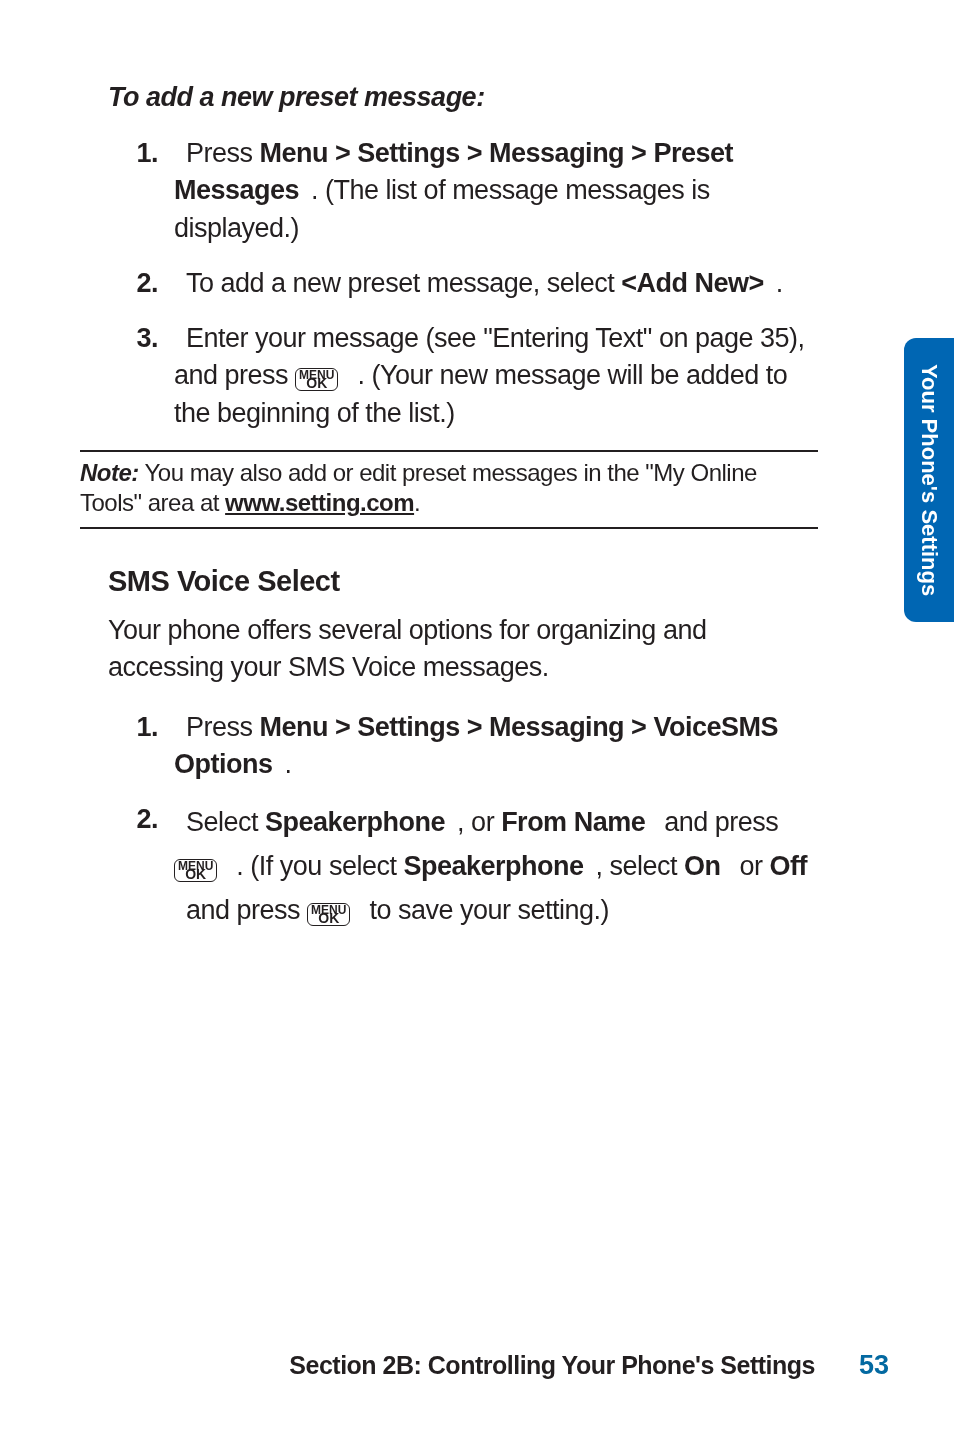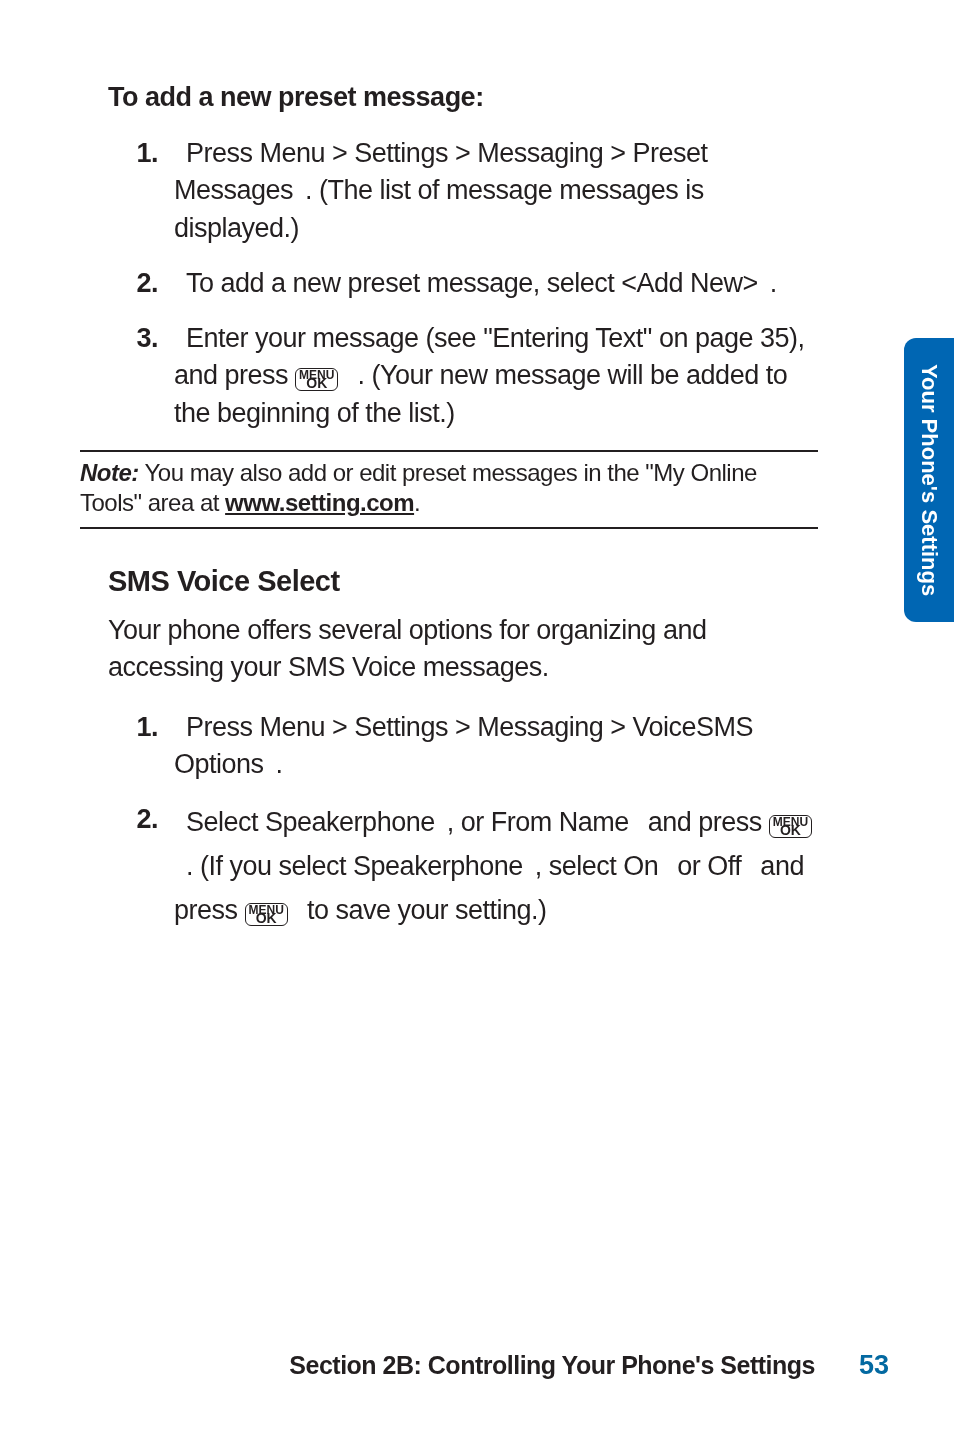--- a/index.html
+++ b/index.html
@@ -1,24 +1,24 @@
 <!DOCTYPE html>
 <html><head>
 <meta charset="utf-8">
 <style>
   * { margin: 0; padding: 0; box-sizing: border-box; }
   html, body { width: 954px; height: 1431px; background: #fff; font-family: "Myriad Pro", "Segoe UI", Arial, sans-serif; color: #231f20; }
   .page { position: relative; width: 954px; height: 1431px; }
   .content { position: absolute; left: 108px; top: 82px; width: 710px; }
-  .heading-bold { font-weight: 700; font-size: 27px; letter-spacing: -0.5px; margin-bottom: 22px; }
+  .heading-bold { font-weight: 700; font-size: 27px; letter-spacing: -0.5px; margin-bottom: 22px; font-style: italic; }
   .step { display: flex; margin-bottom: 18px; font-size: 27px; line-height: 1.38; letter-spacing: -0.5px; }
   .step-num { width: 52px; flex: none; text-align: right; padding-right: 16px; font-weight: 700; color: #231f20; }
   .step-body { flex: 1; }
   .step-body .plain { font-weight: 400; margin-left: 12px; }
-  .b { font-weight: 400; }
+  .b { font-weight: 700; }
   .menu-ok {
     display: inline-block;
     vertical-align: -4px;
     border: 1.5px solid #231f20;
     border-radius: 6px;
     font-size: 9px;
     line-height: 9px;
     font-weight: 700;
     padding: 2px 3px 2px 3px;
     text-align: center;

